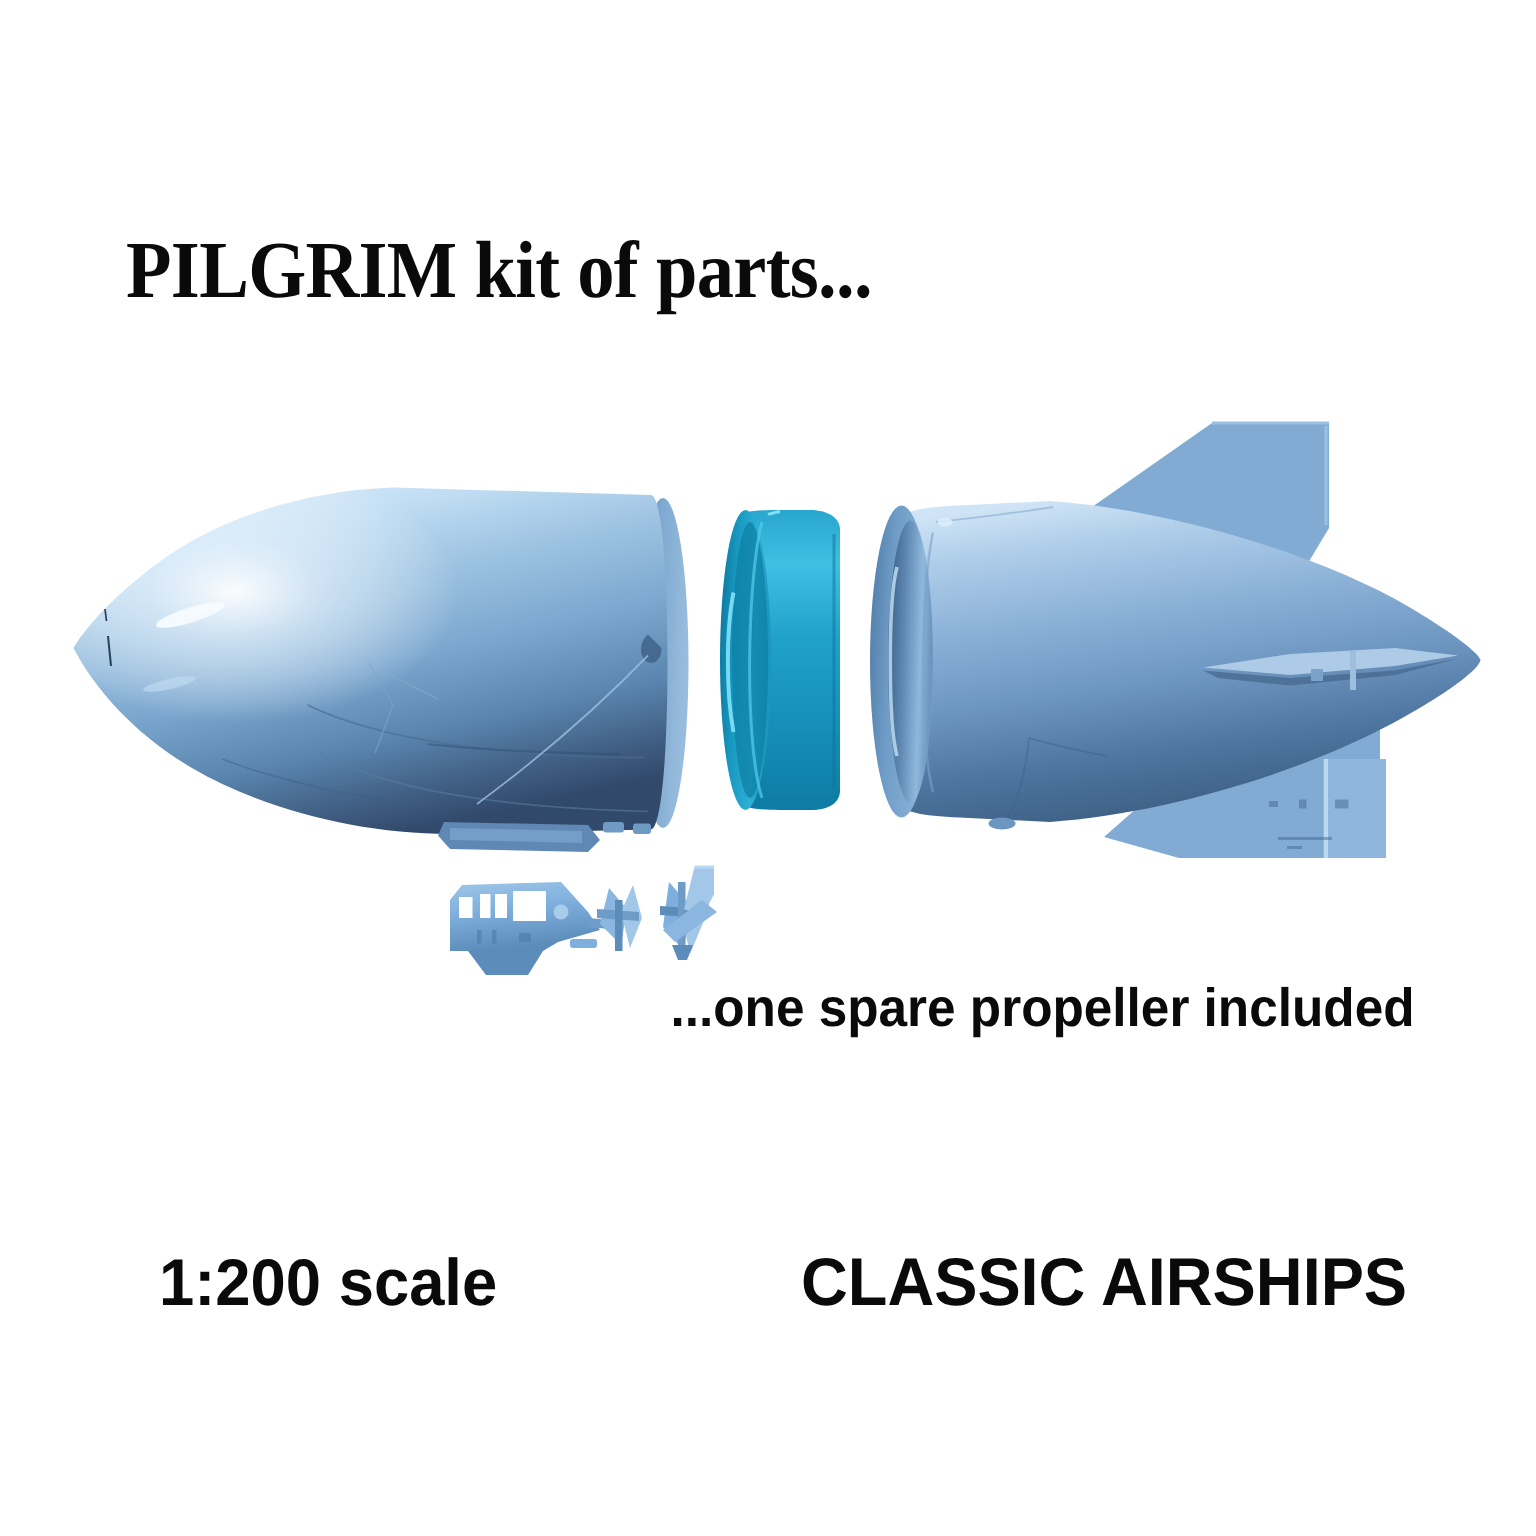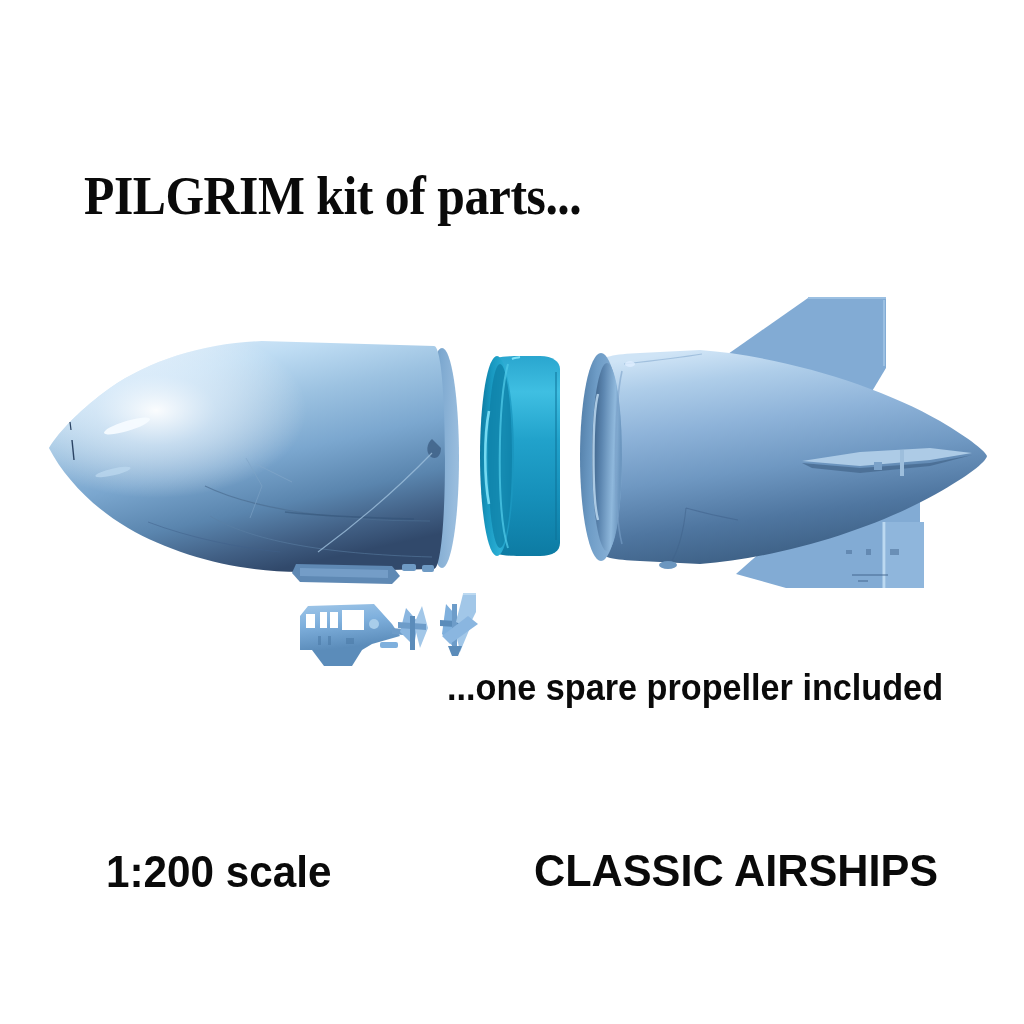--- a/index.html
+++ b/index.html
@@ -11,21 +11,21 @@
     width: 1024px;
     height: 1024px;
     position: relative;
     overflow: hidden;
     font-family: "Liberation Sans", sans-serif;
     -webkit-font-smoothing: antialiased;
   }
 
   #poster {
     position: absolute;
-    left: 0; top: 16px;
+    left: 0; top: 0;
     width: 1024px;
     height: 828px;
     background: #ffffff;
   }
 
   
   .title {
     position: absolute;
     left: 84px;
     top: 152px;

